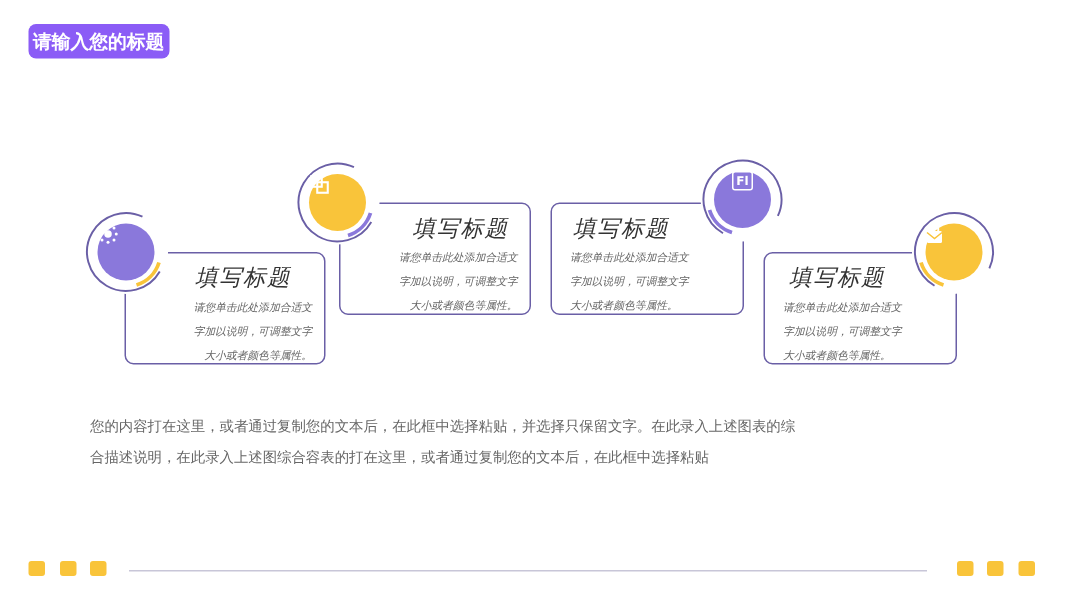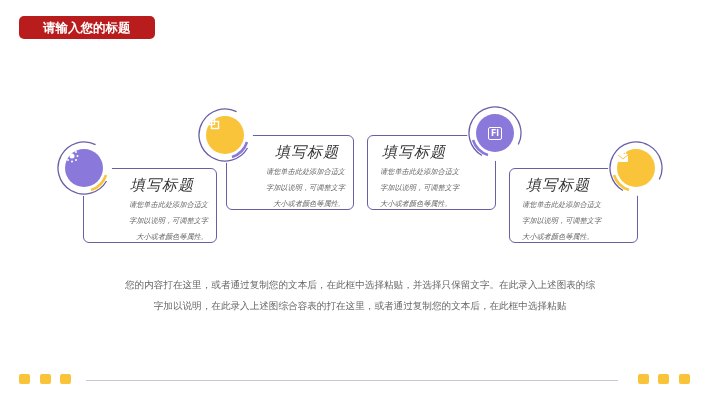--- a/index.html
+++ b/index.html
@@ -1,28 +1,28 @@
 <!DOCTYPE html>
 <html><head>
 <meta charset="utf-8">
 <style>
   html, body { margin:0; padding:0; }
   body { width:720px; height:405px; background:#ffffff; position:relative; overflow:hidden;
          font-family:"DejaVu Sans","Liberation Sans",sans-serif; }
-  .title-tag { position:absolute; left:19px; top:16px; height:23px; padding:0 24px; border-radius:5px;
-               background:#b91c1c; color:#fff; font-size:12.5px; line-height:23px; font-weight:bold; }
+  .title-tag { position:absolute; left:19px; top:16px; height:23px; padding:0 3px; border-radius:5px;
+               background:#8b5cf6; color:#fff; font-size:12.5px; line-height:23px; font-weight:bold; }
   .card { position:absolute; width:134px; height:75px; border:1.5px solid #6a5fa6; border-radius:6px;
           background:#fff; box-sizing:border-box;font-style:italic; }
   .card .ttl { position:absolute; font-size:15px; color:#333; letter-spacing:1px; }
   .card .desc { position:absolute; font-size:7.2px; color:#666; line-height:16px; width:112px; }
   .ring { position:absolute; width:56px; height:56px; border-radius:50%; background:#fff; }
   .ring svg { position:absolute; left:0; top:0; }
   .dot { position:absolute; left:9px; top:9px; width:38px; height:38px; border-radius:50%;
-         display:flex; align-items:center; justify-content:center; }
-  .body-text { position:absolute; left:60px; top:274px; width:600px; text-align:center;
+         display:flex; align-items:flex-start; justify-content:center; }
+  .body-text { position:absolute; left:60px; top:274px; width:600px; text-align:left;
                font-size:9.6px; color:#666; line-height:21px; }
   .sq { position:absolute; width:11px; height:10px; border-radius:2px; background:#f9c43a; top:374px; }
   .line { position:absolute; top:380px; left:86px; width:532px; height:1px; background:#c8c6d8; }
 </style>
 </head>
 <body>
 
 <div class="title-tag">请输入您的标题</div>
 
 <div class="card" style="left:83px;top:168px;">
@@ -111,21 +111,21 @@
     <svg width="12" height="14" viewBox="0 0 12 14">
         <path d="M3.5 5 V3.5 a2.5 2.5 0 0 1 5 0 V5" fill="none" stroke="#fff" stroke-width="1.3"></path>
         <rect x="1" y="5" width="10" height="8" rx="1" fill="#fff"></rect>
         <path d="M1 6 L6 10 L11 6" fill="none" stroke="#f9c43a" stroke-width="1"></path>
       </svg>
   </div>
 </div>
 
 <div class="body-text">
   <div>您的内容打在这里，或者通过复制您的文本后，在此框中选择粘贴，并选择只保留文字。在此录入上述图表的综</div>
-  <div>字加以说明，在此录入上述图综合容表的打在这里，或者通过复制您的文本后，在此框中选择粘贴</div>
+  <div>合描述说明，在此录入上述图综合容表的打在这里，或者通过复制您的文本后，在此框中选择粘贴</div>
 </div>
 
 <div class="sq" style="left:19px;"></div>
 <div class="sq" style="left:40px;"></div>
 <div class="sq" style="left:60px;"></div>
 <div class="line"></div>
 <div class="sq" style="left:638px;"></div>
 <div class="sq" style="left:658px;"></div>
 <div class="sq" style="left:679px;"></div>
 

